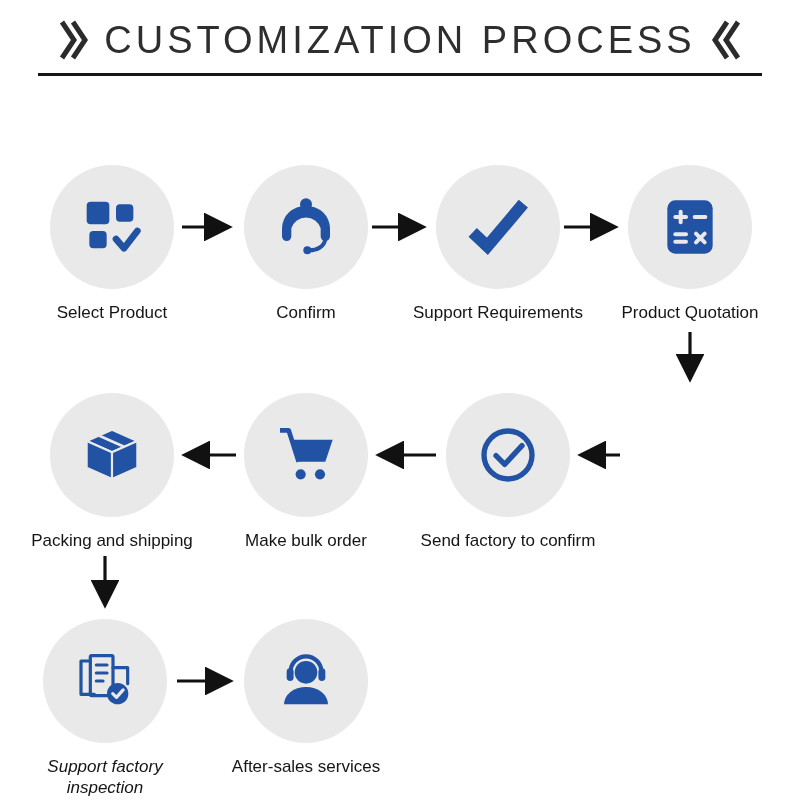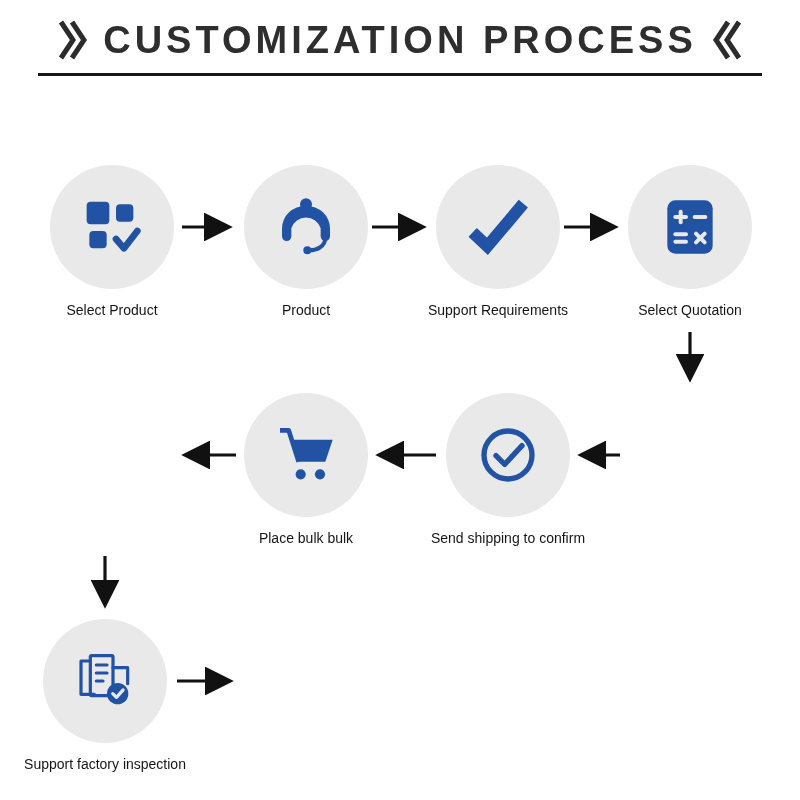--- a/index.html
+++ b/index.html
@@ -13,40 +13,40 @@
   html,body{margin:0;padding:0;background:#ffffff;}
   .stage{
     position:relative;width:800px;height:800px;overflow:hidden;
     font-family:"Liberation Sans",sans-serif;background:#fff;
   }
   .header{
     position:absolute;top:12px;left:0;right:0;height:56px;
     display:flex;align-items:center;justify-content:center;gap:14px;
   }
   .title{
-    font-size:38px;font-weight:700;letter-spacing:4px;color:var(--title);
+    font-size:38px;font-weight:400;letter-spacing:4px;color:var(--title);
     white-space:nowrap;
   }
   .mark svg{display:block;}
   .rule{
     position:absolute;top:73px;left:38px;width:724px;height:3px;
     background:var(--rule);
   }
   .arrows{position:absolute;left:0;top:0;pointer-events:none;}
   .node{position:absolute;width:190px;}
-  .node.narrow{width:170px;}
+  .node.narrow{width:170px;font-style:italic;}
   .circle{
     width:124px;height:124px;border-radius:50%;
     background:var(--circle-bg);
     margin:0 auto;display:flex;align-items:center;justify-content:center;
     color:var(--accent);
   }
   .circle svg{width:64px;height:64px;display:block;}
   .label{
-    margin-top:13px;text-align:center;font-size:14px;line-height:1.25;
+    margin-top:13px;text-align:center;font-size:17px;line-height:1.25;
     color:var(--label);
   }
 </style>
 </head>
 <body>
 
 <div class="stage">
 
   <div class="header">
     <span class="mark">
@@ -100,21 +100,21 @@
 
   <div class="node" style="left:211px;top:165px">
     <div class="circle">
       <svg viewBox="0 0 48 48">
         <circle cx="24" cy="7" r="4.5" fill="currentColor"></circle>
         <path d="M6 25 a18 17 0 0 1 36 0 v6 a3.5 3.5 0 0 1 -7 0 v-6 a11.5 11.5 0 0 0 -22 0 v6 a3.5 3.5 0 0 1 -7 0 z" fill="currentColor"></path>
         <path d="M38.5 32 c0 7 -7 9.5 -12 9.5" fill="none" stroke="currentColor" stroke-width="3" stroke-linecap="round"></path>
         <circle cx="25" cy="41.5" r="3" fill="currentColor"></circle>
       </svg>
     </div>
-    <div class="label">Product</div>
+    <div class="label">Confirm</div>
   </div>
 
   <div class="node" style="left:403px;top:165px">
     <div class="circle">
       <svg viewBox="0 0 48 48">
         <path d="M5 28 L16 38.5 L43 6.5" fill="none" stroke="currentColor" stroke-width="9" stroke-linecap="butt" stroke-linejoin="miter"></path>
       </svg>
     </div>
     <div class="label">Support Requirements</div>
   </div>
@@ -127,59 +127,84 @@
           <path d="M17 12.5 v8"></path>
             <path d="M13 16.5 h8"></path>
           <path d="M27.5 16.5 h8"></path>
           <path d="M13 29.5 h8"></path>
             <path d="M13 35 h8"></path>
           <path d="M28.5 29 l6.5 6.5"></path>
             <path d="M35 29 l-6.5 6.5"></path>
         </g>
       </svg>
     </div>
-    <div class="label">Select Quotation</div>
+    <div class="label">Product Quotation</div>
   </div>
 
 
   <div class="node" style="left:413px;top:393px">
     <div class="circle">
       <svg viewBox="0 0 48 48">
         <circle cx="24" cy="24" r="18" fill="none" stroke="currentColor" stroke-width="4"></circle>
         <path d="M15 24.5 l6.5 6.5 l13 -14" fill="none" stroke="currentColor" stroke-width="4" stroke-linecap="round" stroke-linejoin="round"></path>
       </svg>
     </div>
-    <div class="label">Send shipping to confirm</div>
+    <div class="label">Send factory to confirm</div>
   </div>
 
   <div class="node" style="left:211px;top:393px">
     <div class="circle">
       <svg viewBox="0 0 48 48">
         <polygon points="13.5,12.5 44,12.5 38.5,29 18.5,29" fill="currentColor"></polygon>
         <path d="M4.5 5.5 h6.5 l7.5 23.5" fill="none" stroke="currentColor" stroke-width="3.5" stroke-linejoin="round"></path>
         <circle cx="20" cy="38.5" r="3.8" fill="currentColor"></circle>
         <circle cx="34.5" cy="38.5" r="3.8" fill="currentColor"></circle>
       </svg>
     </div>
-    <div class="label">Place bulk bulk</div>
-  </div>
-
+    <div class="label">Make bulk order</div>
+  </div>
+
+  <div class="node" style="left:17px;top:393px">
+    <div class="circle">
+      <svg viewBox="0 0 48 48">
+        <g fill="currentColor" stroke="var(--circle-bg,#e9e9e9)" stroke-width="1.6" stroke-linejoin="round">
+          <polygon points="24,5 43,13.5 24,22 5,13.5"></polygon>
+          <polygon points="5,13.5 24,22 24,42 5,33.5"></polygon>
+          <polygon points="43,13.5 24,22 24,42 43,33.5"></polygon>
+        </g>
+        <polyline points="14.5,9.5 33.5,18" stroke="var(--circle-bg,#e9e9e9)" stroke-width="2" fill="none"></polyline>
+      </svg>
+    </div>
+    <div class="label">Packing and shipping</div>
+  </div>
 
   <div class="node narrow" style="left:20px;top:619px">
     <div class="circle">
       <svg viewBox="0 0 48 48">
         <g fill="none" stroke="currentColor" stroke-width="2.4" stroke-linejoin="round" stroke-linecap="round">
           <path d="M13 9 h-7 v25 h10"></path>
           <rect x="13" y="5" width="17" height="30" rx="1"></rect>
           <path d="M17.5 12 h8"></path>
             <path d="M17.5 18 h8"></path>
             <path d="M17.5 24 h5"></path>
           <path d="M30 14 h11 v12"></path>
         </g>
         <circle cx="33.5" cy="33.5" r="8" fill="currentColor"></circle>
         <path d="M29.8 33.5 l2.8 2.8 l5 -5.6" stroke="var(--circle-bg,#e9e9e9)" stroke-width="2.4" fill="none" stroke-linecap="round" stroke-linejoin="round"></path>
       </svg>
     </div>
     <div class="label">Support factory inspection</div>
   </div>
 
+  <div class="node" style="left:211px;top:619px">
+    <div class="circle">
+      <svg viewBox="0 0 48 48">
+        <circle cx="24" cy="17.5" r="8.5" fill="currentColor"></circle>
+        <path d="M7.5 41.5 a16.5 13 0 0 1 33 0 z" fill="currentColor"></path>
+        <path d="M12.5 17 a11.5 11.5 0 0 1 23 0" fill="none" stroke="currentColor" stroke-width="3.2" stroke-linecap="round"></path>
+        <rect x="9.5" y="14.5" width="5.2" height="9.5" rx="2.6" fill="currentColor"></rect>
+        <rect x="33.3" y="14.5" width="5.2" height="9.5" rx="2.6" fill="currentColor"></rect>
+      </svg>
+    </div>
+    <div class="label">After-sales services</div>
+  </div>
 
 </div>
 
 </body></html>

